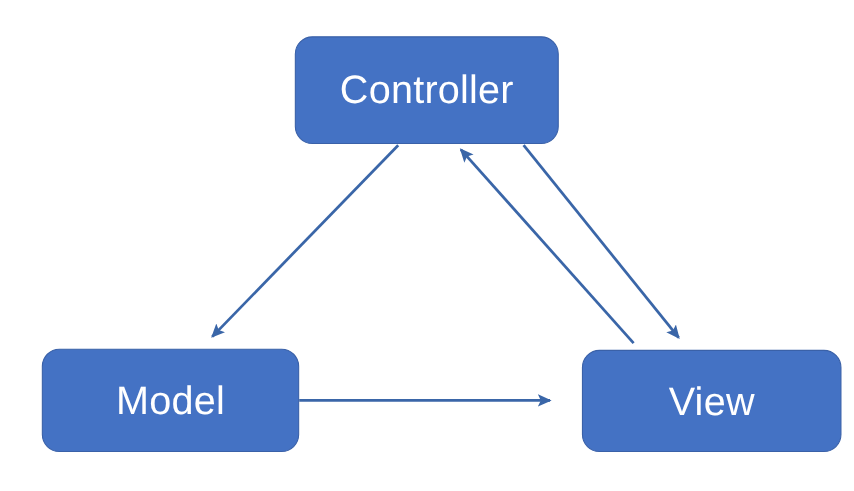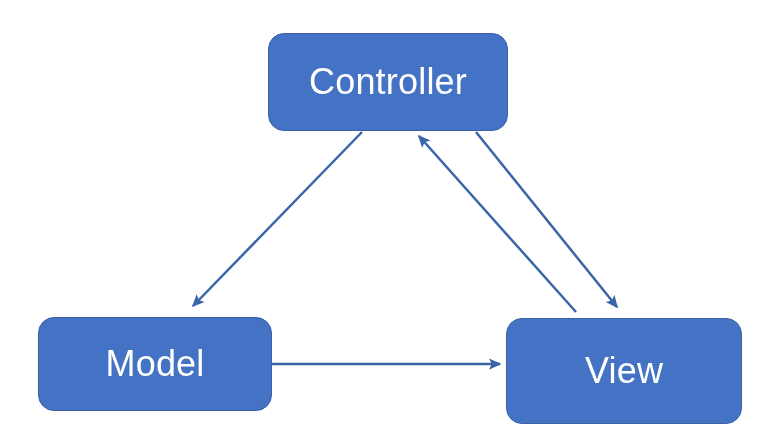--- a/index.html
+++ b/index.html
@@ -48,24 +48,24 @@
     width: 240px;
     height: 98px;
   }
   #node-model {
     left: 38px;
     top: 317px;
     width: 234px;
     height: 94px;
   }
   #node-view {
-    left: 506px;
+    left: 529px;
     top: 318px;
     width: 236px;
-    height: 106px;
+    height: 93px;
   }
   .node-label {
     display: block;
     white-space: nowrap;
   }
 </style>
 </head>
 <body>
 
 <div id="canvas">

